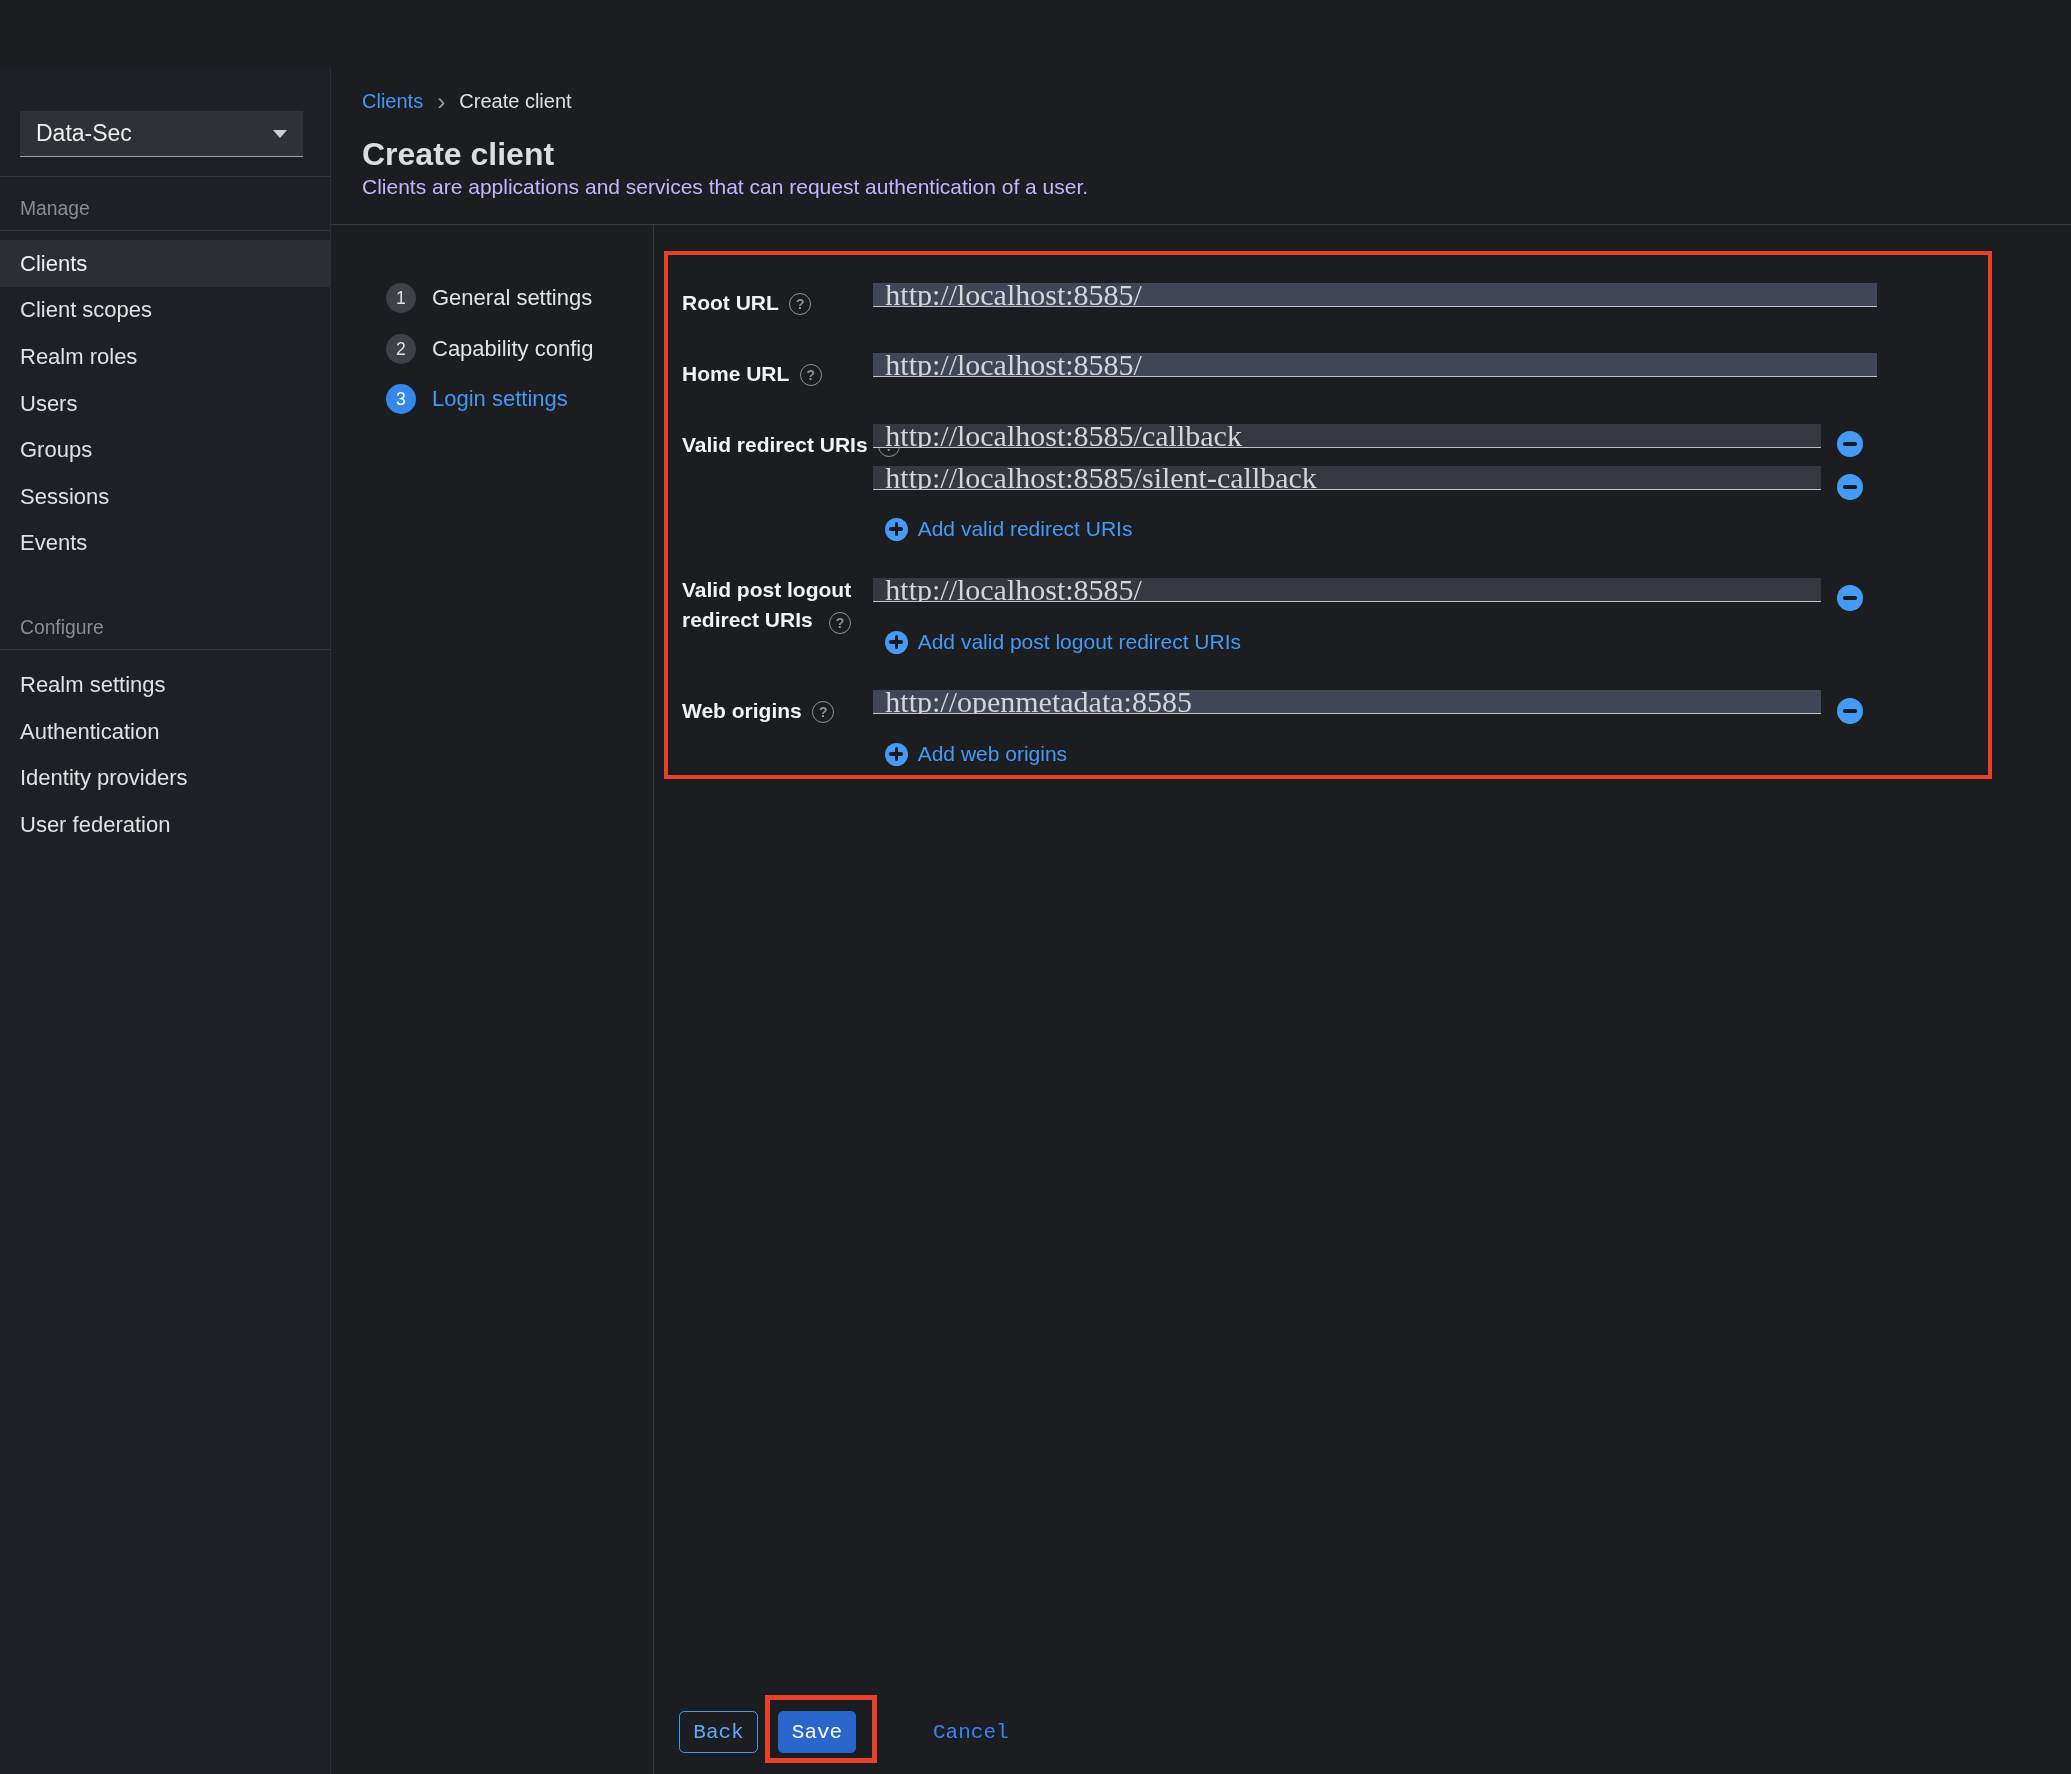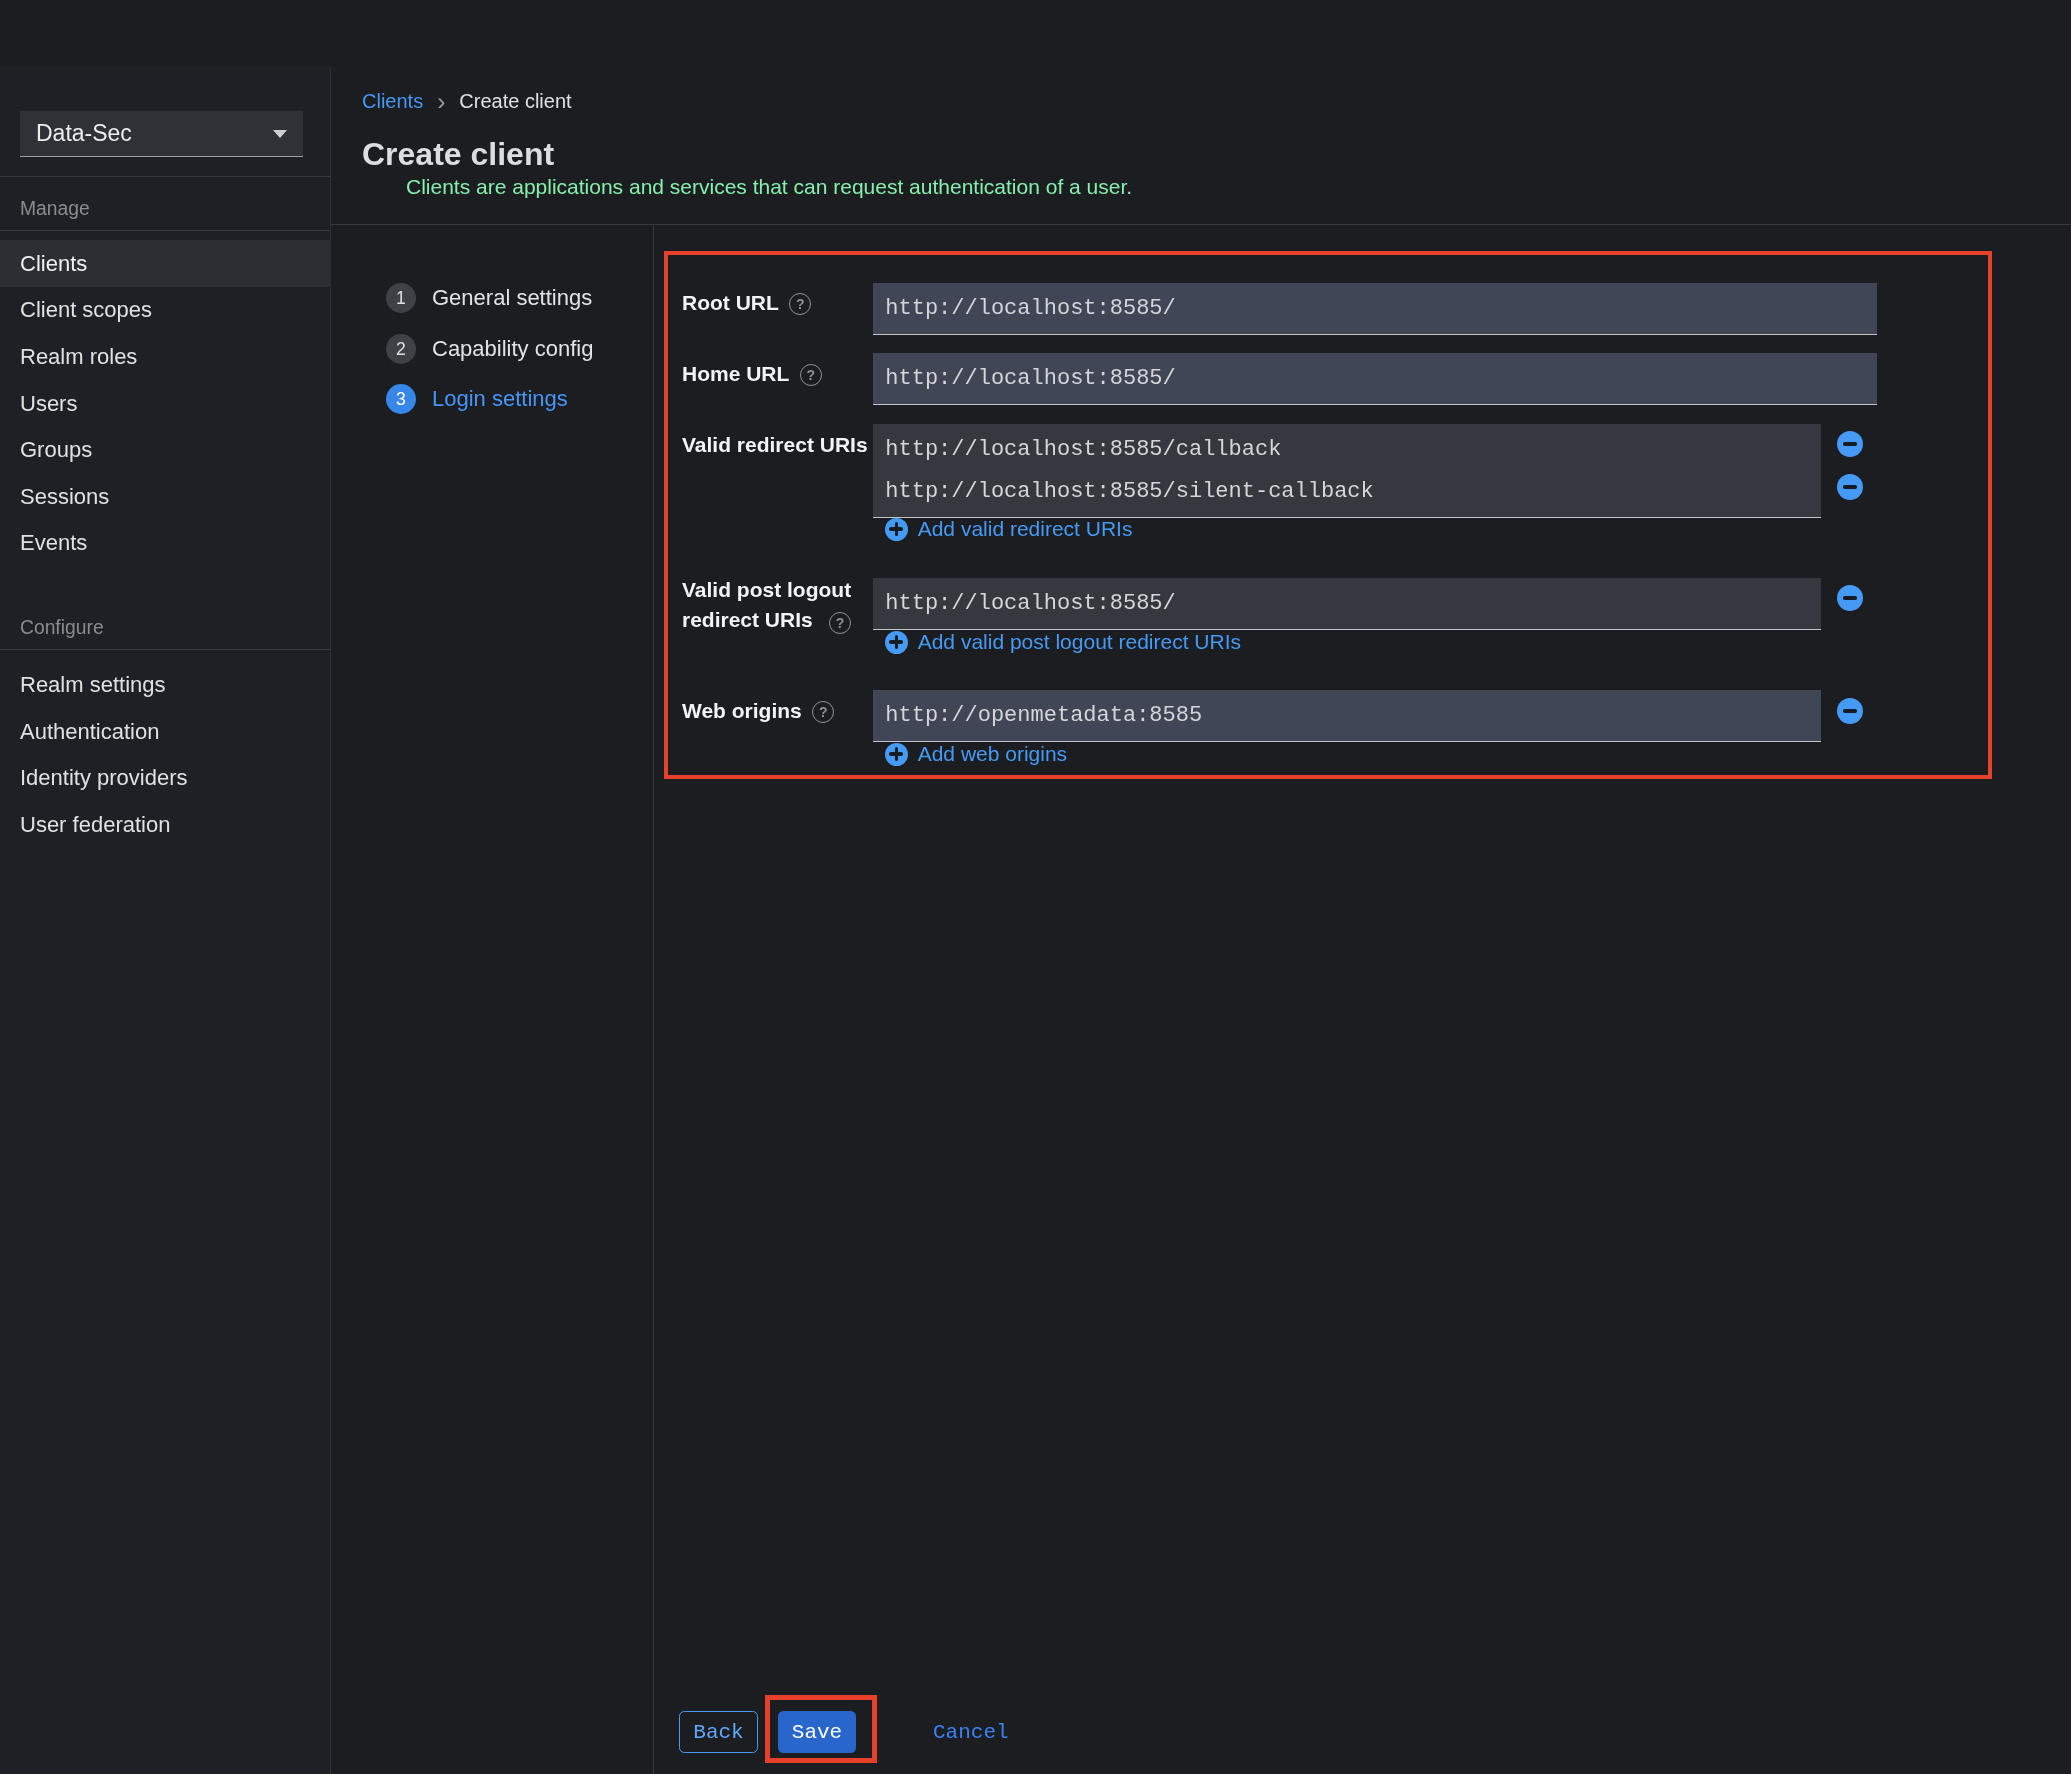--- a/index.html
+++ b/index.html
@@ -23,35 +23,35 @@
   .side-rule{position:absolute;left:0;width:331px;height:0.9px;background:#34373c;}
   .group-title{position:absolute;left:20px;height:23px;line-height:23px;font-size:19.3px;color:#8a8d90;}
   .nav-item{position:absolute;left:0;width:330px;height:47px;line-height:47px;padding-left:20px;font-size:22px;color:#dfe1e3;cursor:pointer;}
   .nav-item.selected{background:#2b2e33;color:#f0f1f2;}
   
   .breadcrumb{position:absolute;left:362px;top:90px;height:23px;display:flex;align-items:center;font-size:20px;}
   .breadcrumb .crumb-link{color:#4596f5;text-decoration:none;cursor:pointer;}
   .breadcrumb .crumb-sep{color:#9a9da1;font-size:24.6px;margin:0 14px;line-height:19.3px;}
   .breadcrumb .crumb-current{color:#dfe0e2;}
   .page-title{position:absolute;left:362px;top:136px;font-size:32px;font-weight:600;color:#dcdde0;}
-  .page-subtitle{position:absolute;left:362px;top:175px;font-size:21px;color:#86efac;margin-left:44px;}
+  .page-subtitle{position:absolute;left:362px;top:175px;font-size:21px;color:#c4b5fd;}
   .h-rule{position:absolute;left:331px;top:224px;width:1741px;height:0.9px;background:#35383d;}
   .v-rule{position:absolute;left:653px;top:225px;width:0.9px;height:1550px;background:#35383d;}
   
   .step{position:absolute;left:386px;height:30px;display:flex;align-items:center;cursor:pointer;}
   .step-circle{width:30px;height:30px;border-radius:50%;background:#3e4146;color:#dfe0e2;font-size:17.6px;display:flex;align-items:center;justify-content:center;flex:0 0 30px;}
   .step-label{margin-left:16px;font-size:22px;color:#e2e3e5;white-space:nowrap;}
   .step.active .step-circle{background:#3687e8;color:#ffffff;}
   .step.active .step-label{color:#4596f5;}
   
   .f-label{position:absolute;left:682px;height:24.6px;display:flex;align-items:center;font-size:21px;font-weight:bold;color:#f2f3f4;}
   .f-label-multi{position:absolute;left:682px;font-size:21px;font-weight:bold;color:#f2f3f4;line-height:30px;}
   .help-icon{display:inline-flex;align-items:center;justify-content:center;width:22px;height:22px;border-radius:50%;border:1.8px solid #8e9194;color:#8e9194;font-size:14px;font-weight:bold;margin-left:10.5px;cursor:pointer;position:relative;top:0.9px;}
   .help-icon::after{content:"?";}
-  .pf-input{position:absolute;height:52px;border:none;border-bottom:1.8px solid #c2c4c7;font-size:22px;color:#d4d6d8;padding:0 12.3px;font-family:Liberation Mono, monospace;outline:none;}
+  .pf-input{position:absolute;height:24px;border:none;border-bottom:1.8px solid #c2c4c7;font-size:30px;color:#d4d6d8;padding:0 12.3px;font-family:Liberation Serif, serif;outline:none;}
   .pf-input.light{background:#414656;}
   .pf-input.dark{background:#35383e;}
   .minus-btn{position:absolute;width:26px;height:26px;border-radius:50%;background:#459af6;border:none;cursor:pointer;padding:0;}
   .minus-btn::after{content:"";position:absolute;left:6.1px;top:11.4px;width:14px;height:3.5px;border-radius:1.8px;background:#171b22;}
   .add-link{position:absolute;height:24.6px;display:flex;align-items:flex-end;background:none;border:none;cursor:pointer;padding:0;font-family:inherit;}
   .plus-icon{position:relative;width:23px;height:23px;border-radius:50%;background:#459af6;flex:0 0 23px;}
   .plus-icon::before{content:"";position:absolute;left:4.4px;top:9.7px;width:14px;height:3.5px;border-radius:1.8px;background:#171b22;}
   .plus-icon::after{content:"";position:absolute;left:9.7px;top:4.4px;width:3.5px;height:14px;border-radius:1.8px;background:#171b22;}
   .add-link span.txt{margin-left:9.7px;font-size:21px;color:#459af6;}
   

